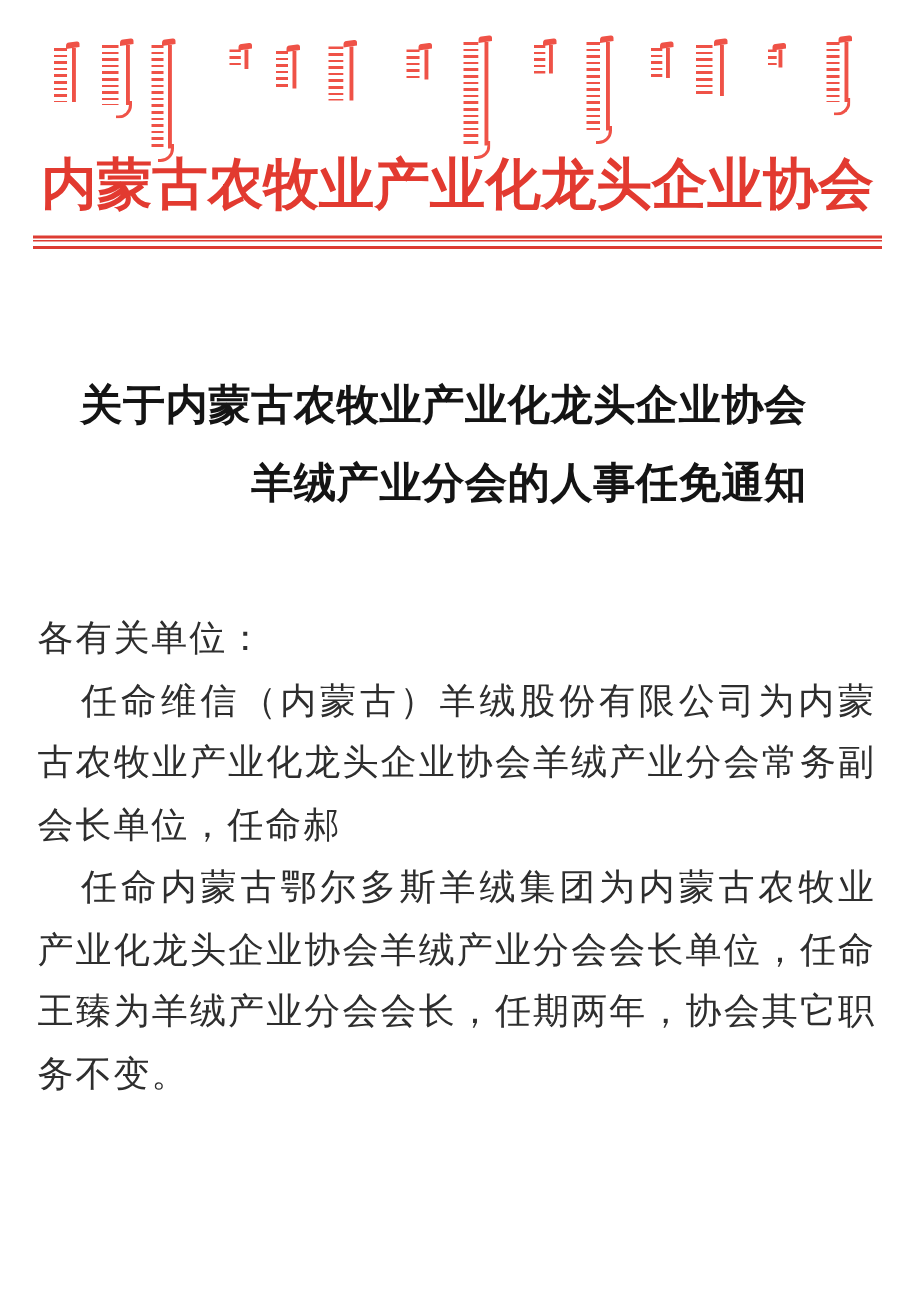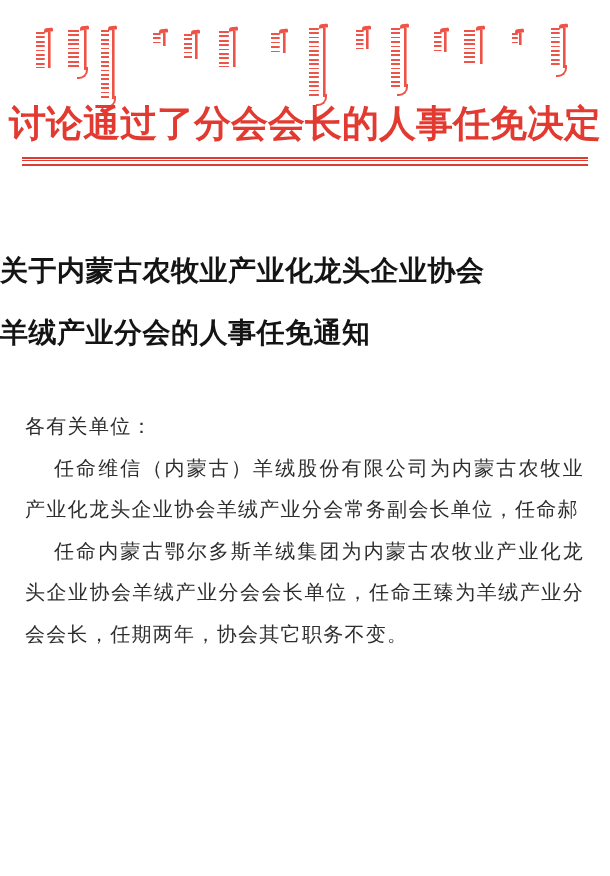--- a/index.html
+++ b/index.html
@@ -41,30 +41,30 @@
   .rule .rl{background:var(--rule);}
   .rule .r1{height:1.6px;}
   .rule .g1{height:1.2px;}
   .rule .r2{height:1.6px;}
   .rule .g2{height:2.8px;}
   .rule .r3{height:1.4px;}
 
   
   .doc-title{
     position:absolute;top:251px;left:0;width:538px;margin:0;
-    text-align:left;font-weight:bold;color:var(--ink-title);
+    text-align:right;font-weight:bold;color:var(--ink-title);
     font-size:28px;letter-spacing:0.5px;
   }
   .doc-title .t1{line-height:40px;}
-  .doc-title .t2{line-height:40px;margin-top:22px;}
+  .doc-title .t2{line-height:40px;margin-top:12px;}
 
   
   .doc-body{
     position:absolute;top:406px;left:25px;right:26px;
-    color:var(--ink-body);font-size:20px;line-height:41.5px;
+    color:var(--ink-body);font-size:24px;line-height:41.5px;
     letter-spacing:1.3px;text-align:justify;text-justify:inter-character;
   }
   .doc-body p{margin:0;text-indent:29px;}
   .doc-body p.salutation{text-indent:0;}
 </style>
 </head>
 <body>
 
 <div class="page">
 
@@ -78,21 +78,21 @@
         <div class="mw" title="蒙古文竖排文字" style="left: 219px; top: 31px; width: 17px; height: 36px;"></div>
         <div class="mw" title="蒙古文竖排文字" style="left: 271px; top: 33px; width: 15px; height: 20px;"></div>
         <div class="mw tail" title="蒙古文竖排文字" style="left: 309px; top: 28px; width: 17px; height: 69px;"></div>
         <div class="mw" title="蒙古文竖排文字" style="left: 356px; top: 30px; width: 13px; height: 19px;"></div>
         <div class="mw tail" title="蒙古文竖排文字" style="left: 391px; top: 28px; width: 16px; height: 59px;"></div>
         <div class="mw" title="蒙古文竖排文字" style="left: 434px; top: 32px; width: 13px; height: 20px;"></div>
         <div class="mw" title="蒙古文竖排文字" style="left: 464px; top: 30px; width: 19px; height: 34px;"></div>
         <div class="mw" title="蒙古文竖排文字" style="left: 512px; top: 33px; width: 10px; height: 12px;"></div>
         <div class="mw tail" title="蒙古文竖排文字" style="left: 551px; top: 28px; width: 15px; height: 40px;"></div>
       </div>
-    <h1 class="org-name">讨论通过了分会会长的人事任免决定</h1>
+    <h1 class="org-name">内蒙古农牧业产业化龙头企业协会</h1>
     <div class="rule">
       <div class="rl r1"></div>
       <div class="g1"></div>
       <div class="rl r2"></div>
       <div class="g2"></div>
       <div class="rl r3"></div>
     </div>
   </header>
 
   <h2 class="doc-title">

